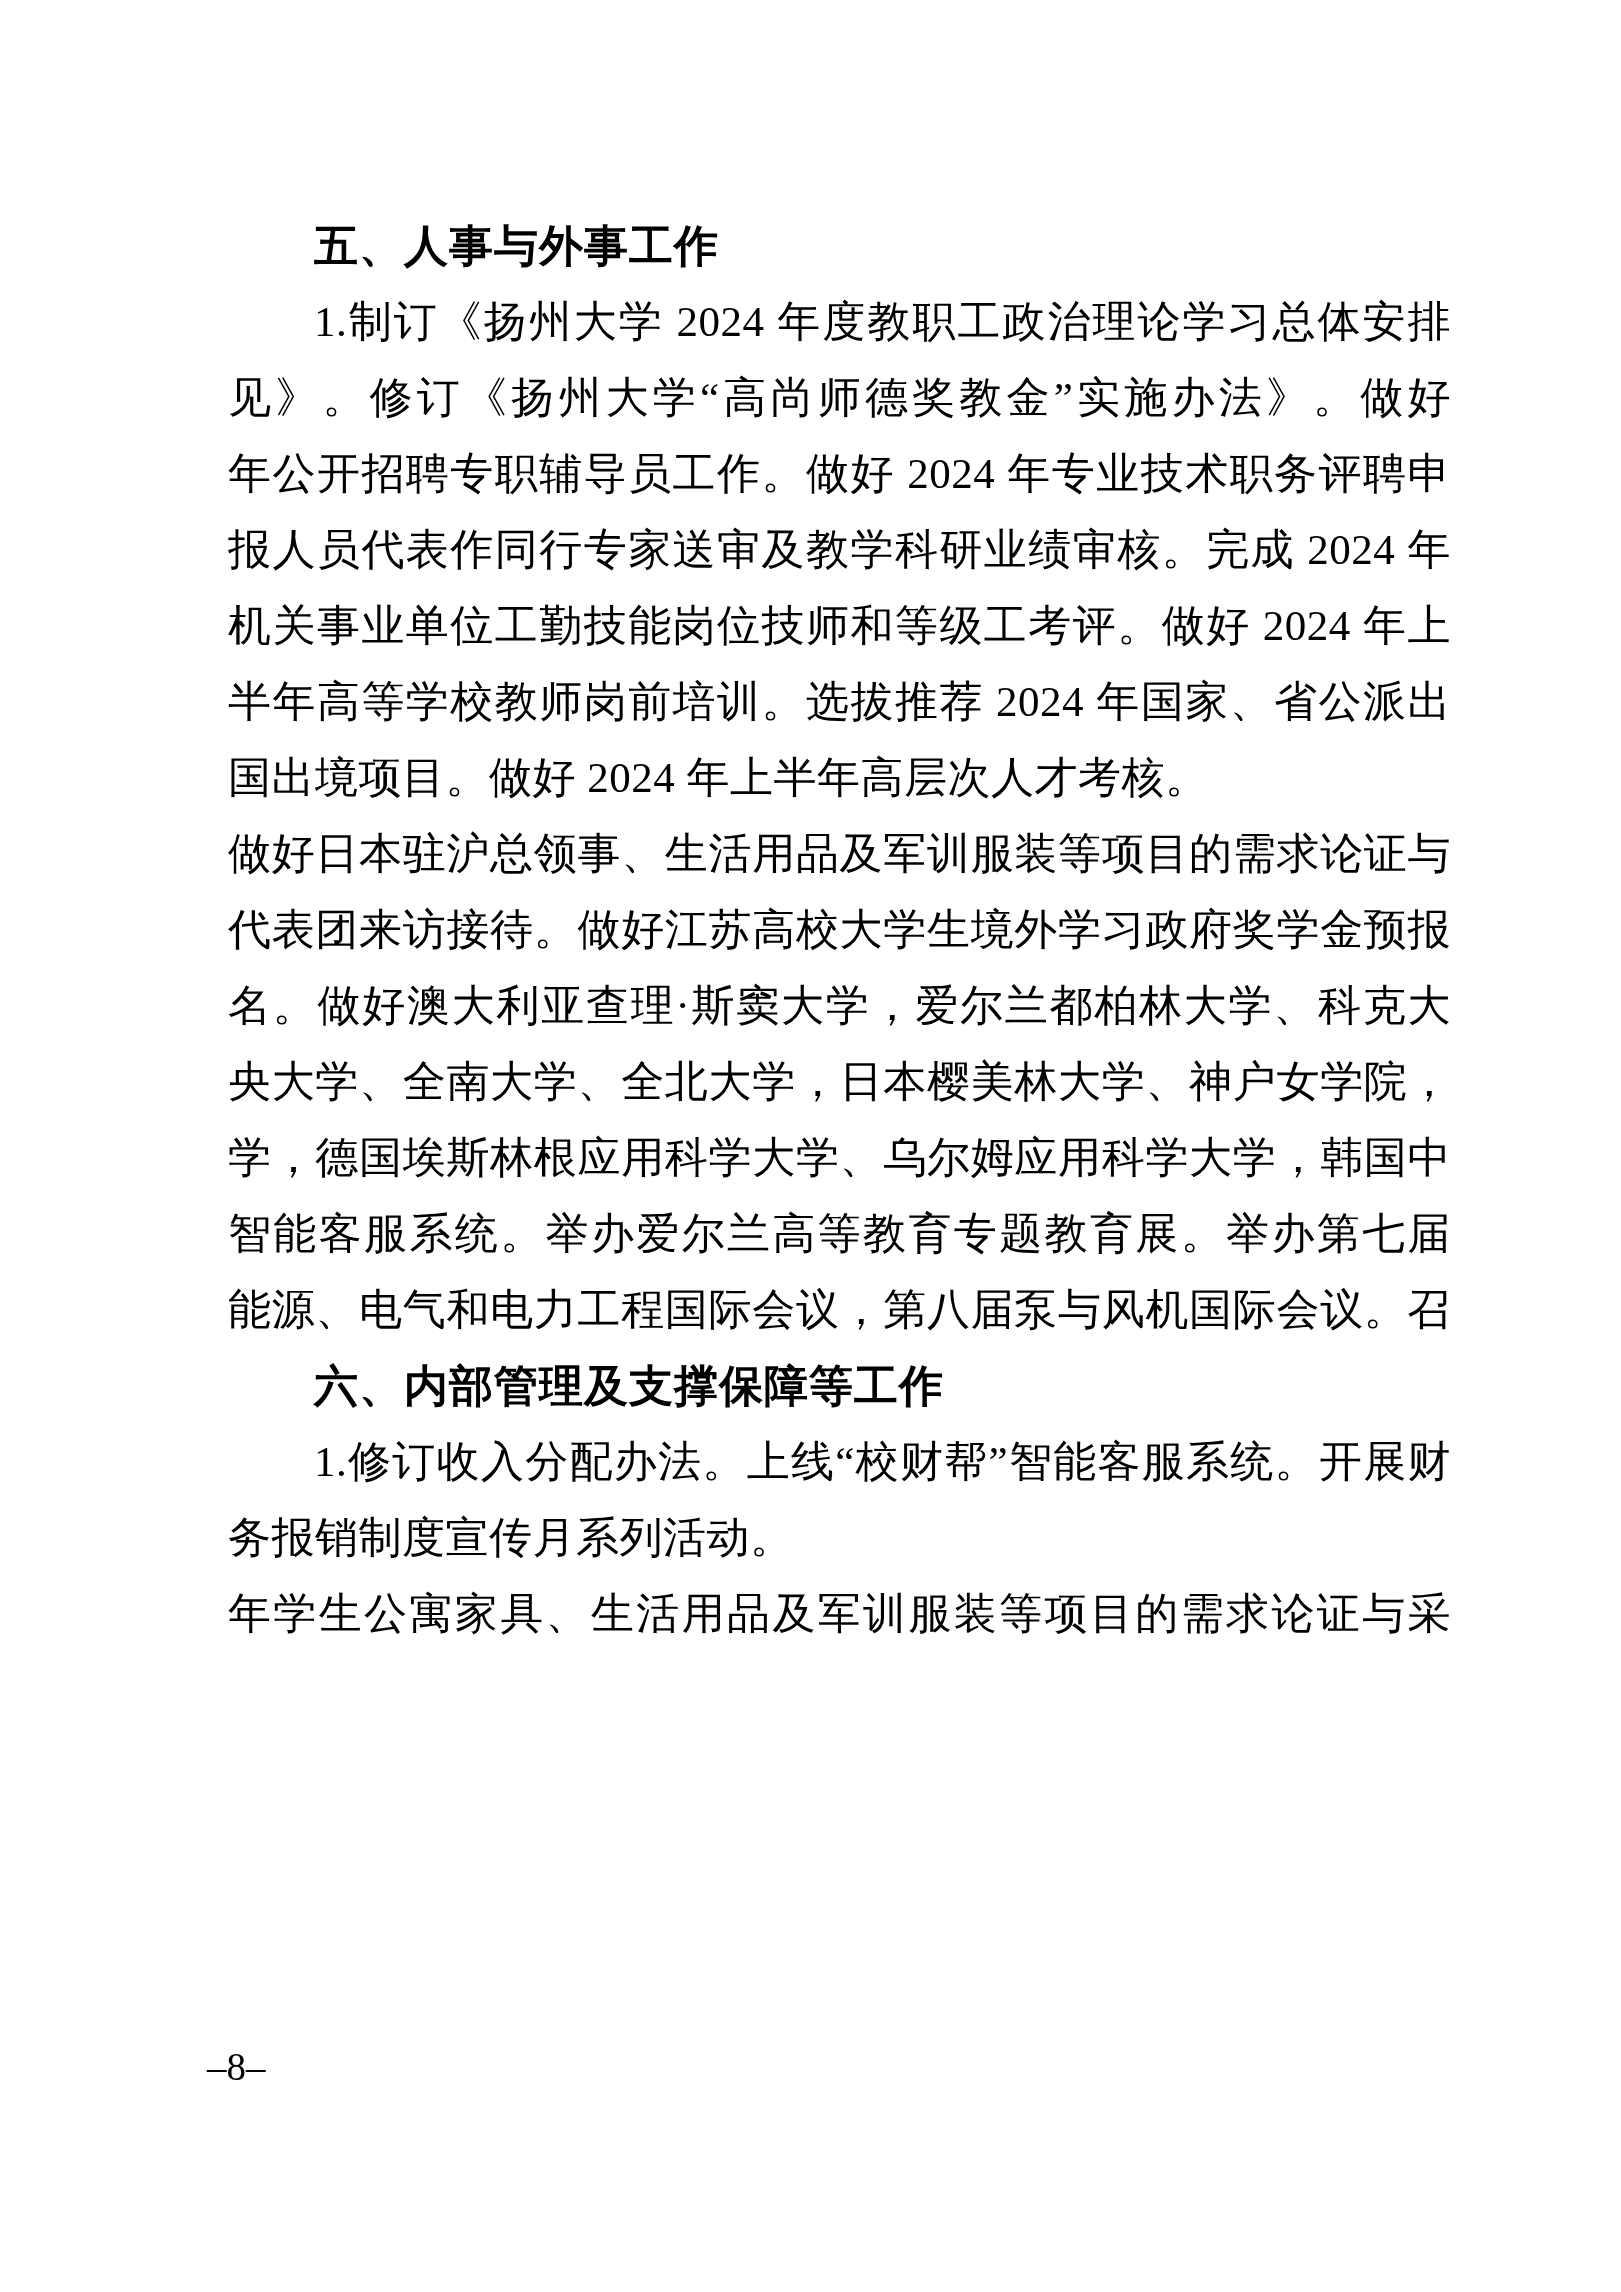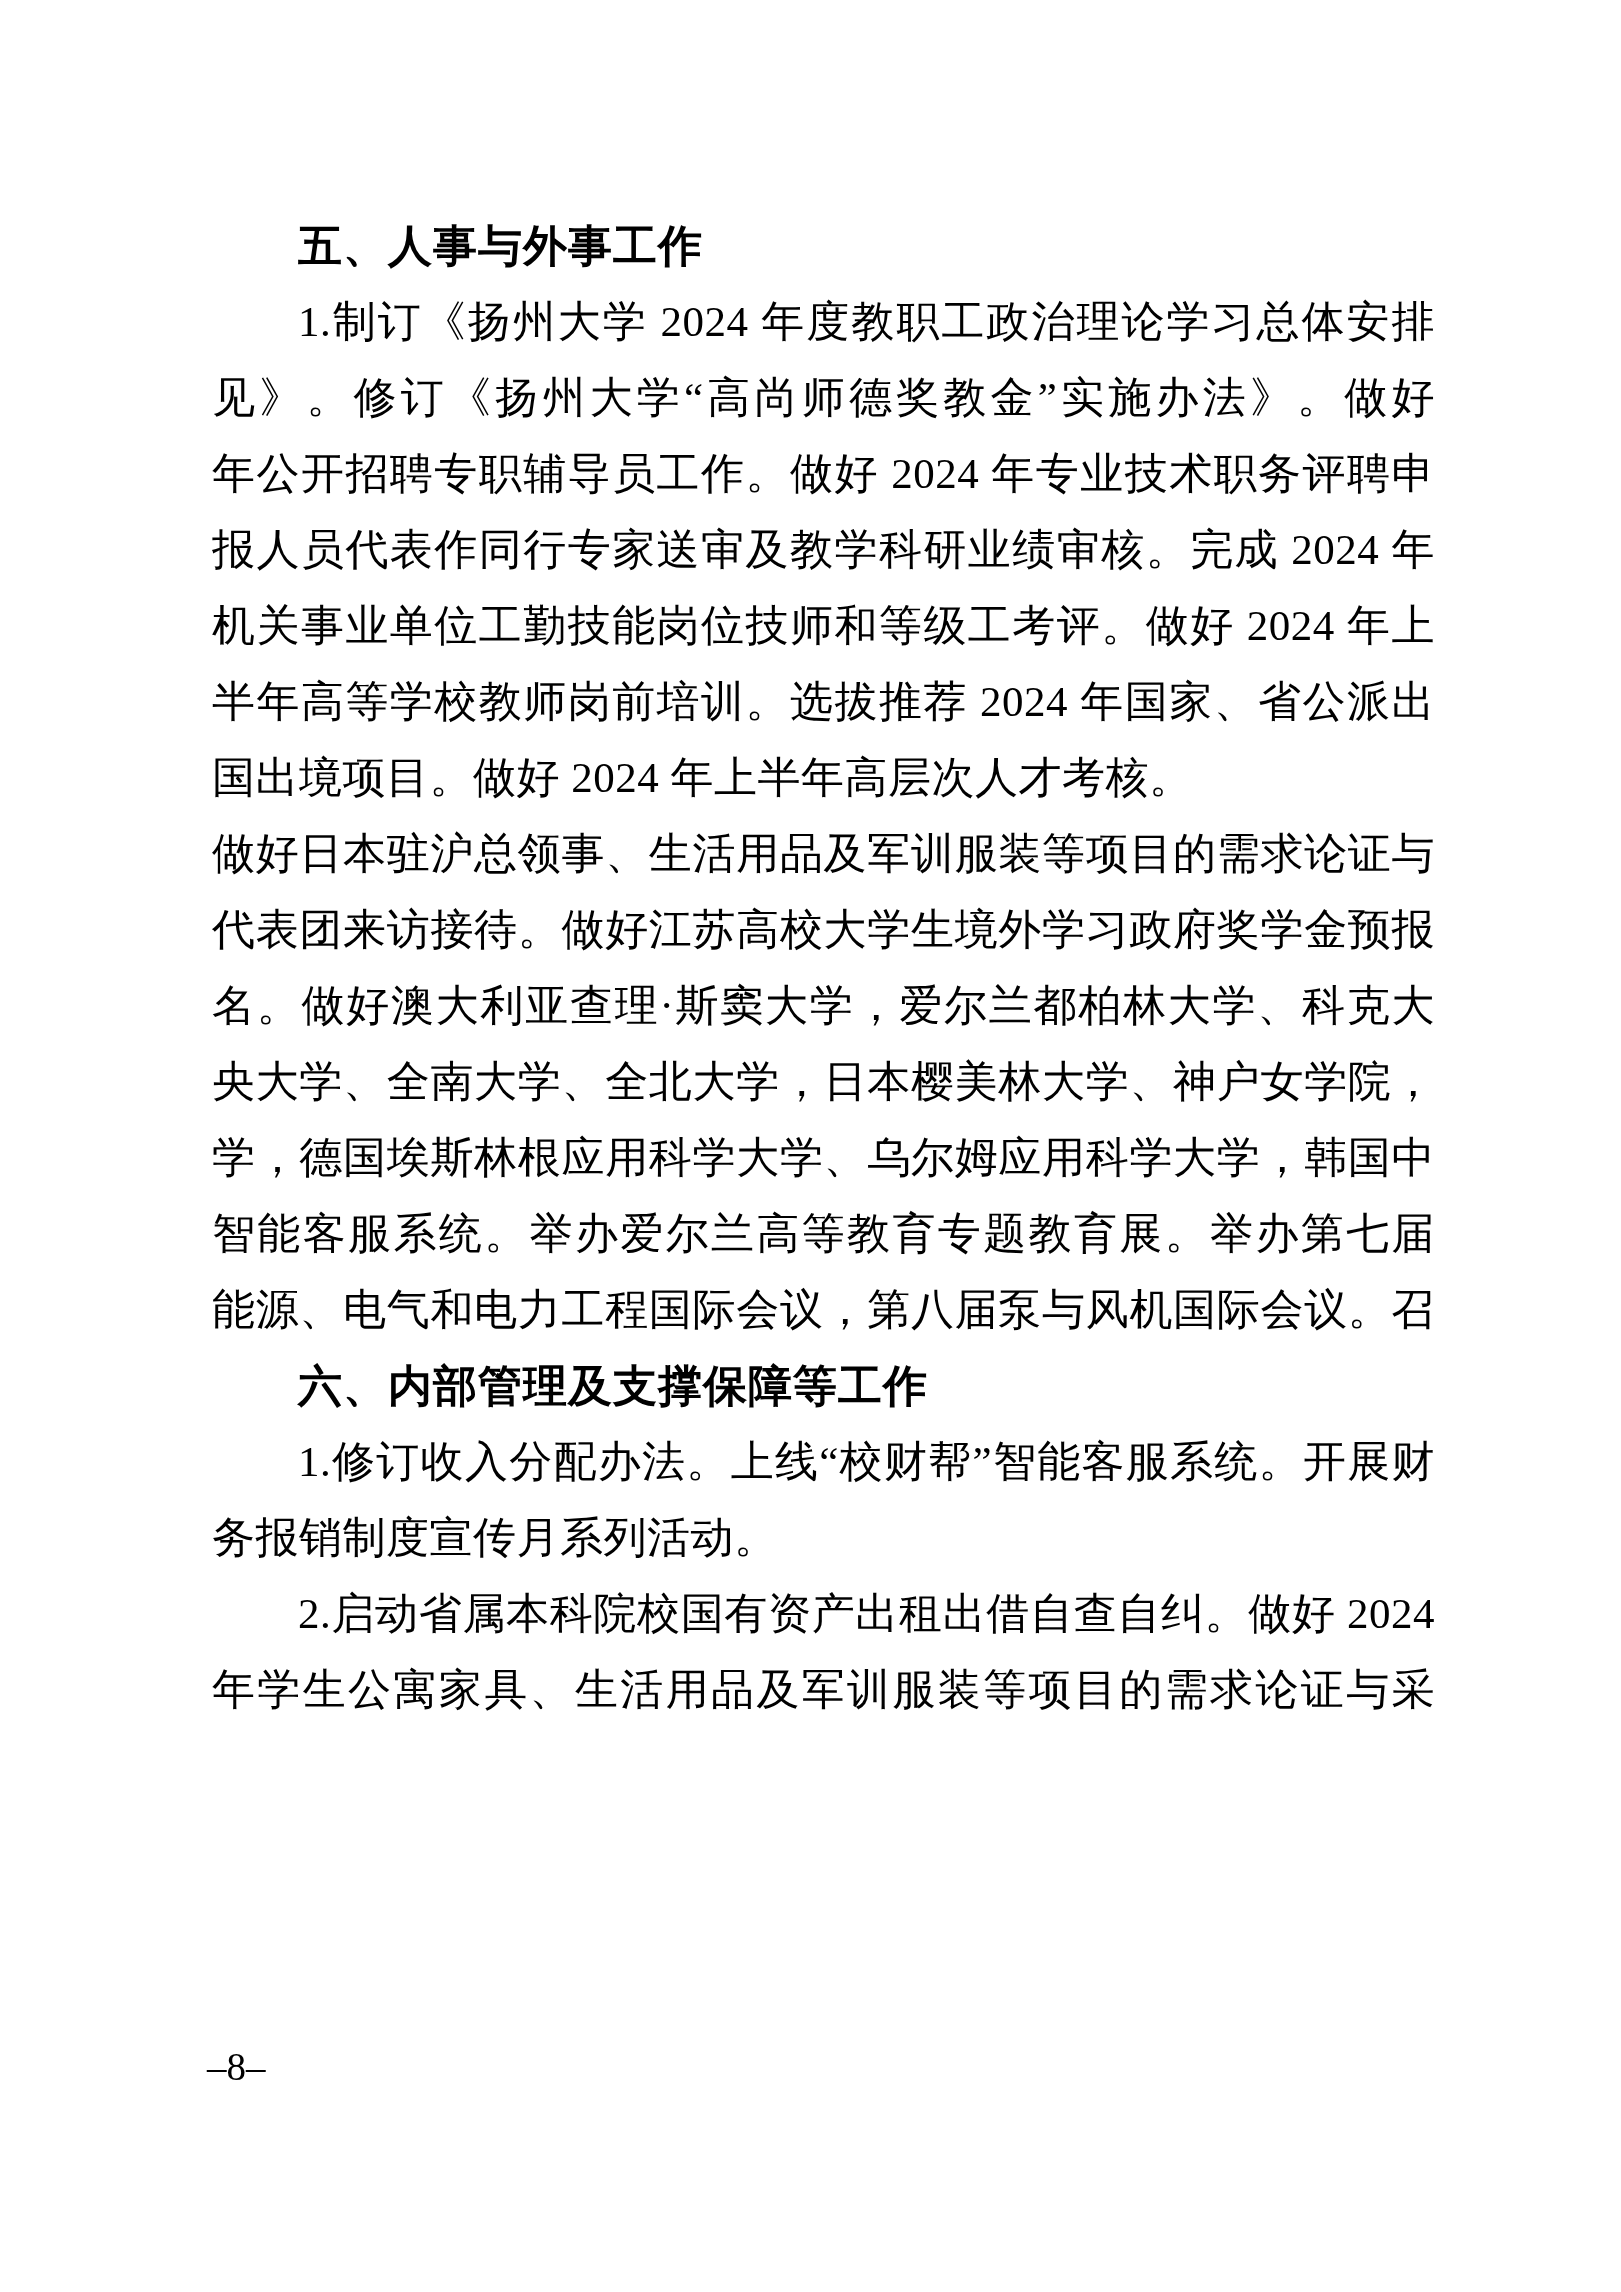--- a/index.html
+++ b/index.html
@@ -11,21 +11,21 @@
     position: relative;
     width: 1621px;
     height: 2293px;
     background: #ffffff;
     color: #000000;
     font-family: "Liberation Serif", "DejaVu Serif", serif;
     overflow: hidden;
   }
   .doc-body {
     position: absolute;
-    left: 212px;
+    left: 228px;
     top: 208px;
     width: 1223px;
   }
   .line {
     height: 76px;
     line-height: 76px;
     font-size: 43px;
     letter-spacing: 0.5px;
     text-align: justify;
     text-align-last: justify;
@@ -75,18 +75,17 @@
       <div class="line">做好日本驻沪总领事、生活用品及军训服装等项目的需求论证与采</div>
       <div class="line">代表团来访接待。做好江苏高校大学生境外学习政府奖学金预报</div>
       <div class="line">名。做好澳大利亚查理·斯窦大学，爱尔兰都柏林大学、科克大</div>
       <div class="line">央大学、全南大学、全北大学，日本樱美林大学、神户女学院，</div>
       <div class="line">学，德国埃斯林根应用科学大学、乌尔姆应用科学大学，韩国中</div>
       <div class="line">智能客服系统。举办爱尔兰高等教育专题教育展。举办第七届</div>
       <div class="line">能源、电气和电力工程国际会议，第八届泵与风机国际会议。召</div>
       <div class="line heading">六、内部管理及支撑保障等工作</div>
       <div class="line indent">1.修订收入分配办法。上线“校财帮”智能客服系统。开展财</div>
       <div class="line no-fill">务报销制度宣传月系列活动。</div>
-      <div class="line indent">2.启动省属本科院校国有资产出租出借自查自纠。做好 2024</div>
       <div class="line">年学生公寓家具、生活用品及军训服装等项目的需求论证与采</div>
     </div>
   <div class="page-number">–8–</div>
 </div>
 
 
 </body></html>

